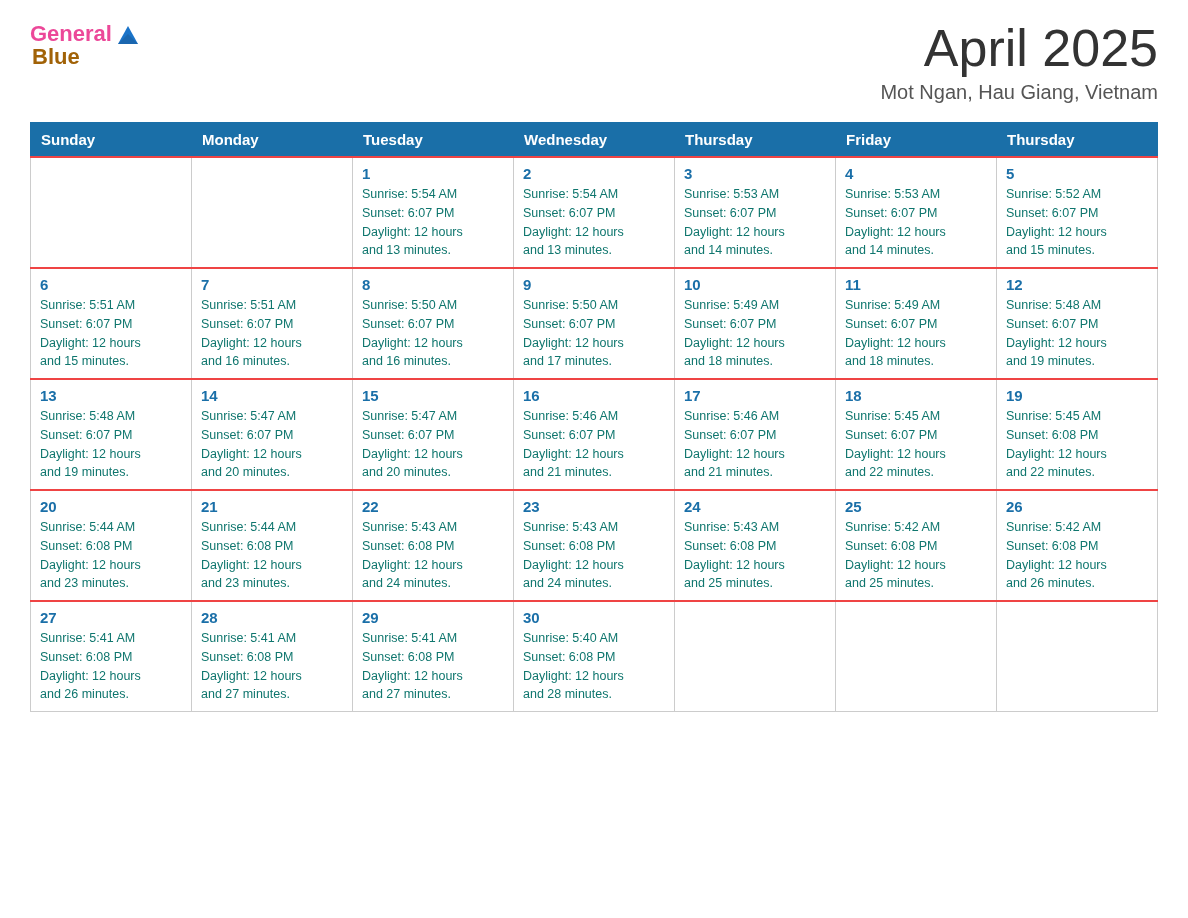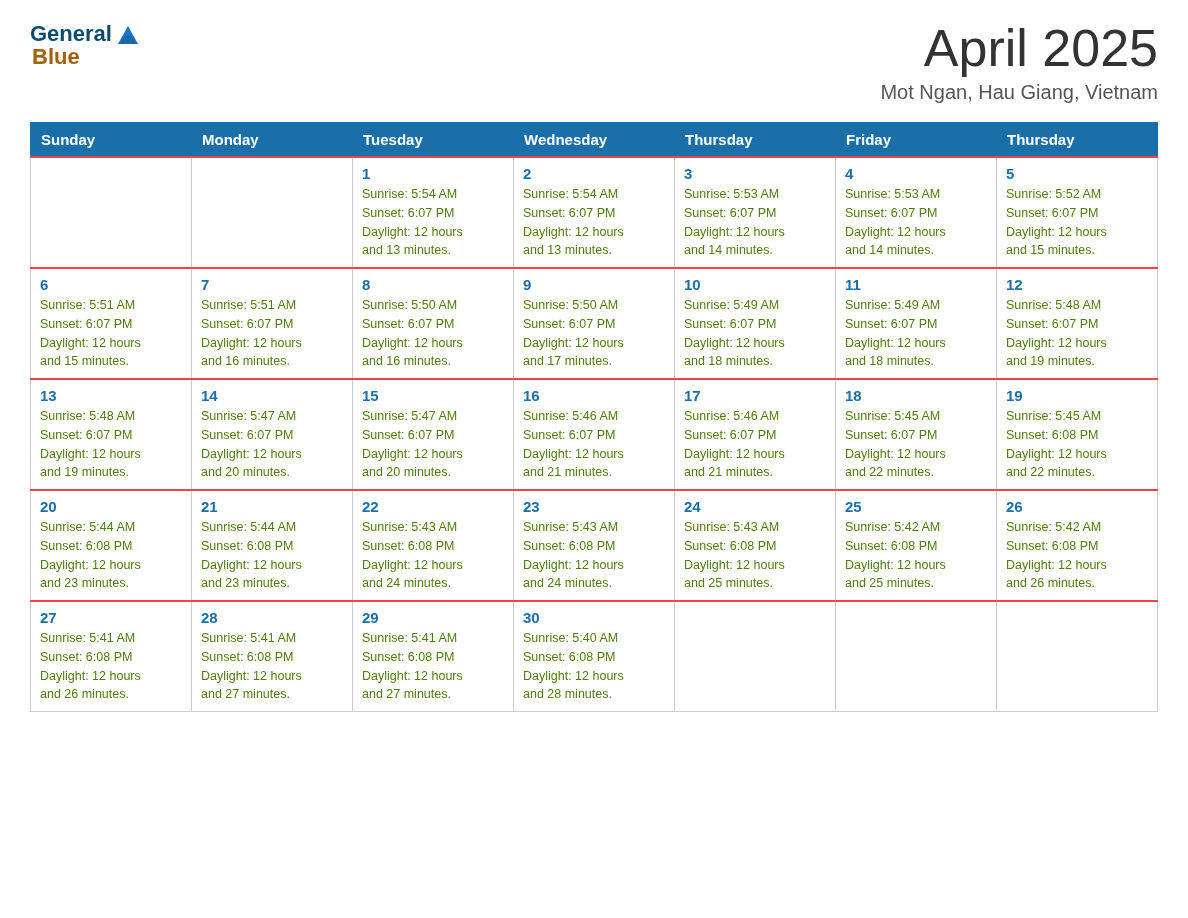--- a/index.html
+++ b/index.html
@@ -17,21 +17,21 @@
       margin-bottom: 18px;
     }
     .logo {
       display: flex;
       align-items: center;
       gap: 0;
     }
     .logo-text-general {
       font-size: 22px;
       font-weight: bold;
-      color: #0c4a6e;
+      color: #ec4899;
     }
     .logo-text-blue {
       font-size: 22px;
       font-weight: bold;
       color: #a16207;
     }
     .logo-icon {
       width: 28px;
       height: 28px;
       margin-left: 2px;
@@ -75,21 +75,21 @@
     }
     .day-num {
       font-size: 15px;
       font-weight: bold;
       color: #1a6fa8;
       display: block;
       margin-bottom: 3px;
     }
     .day-info {
       font-size: 12.5px;
-      color: #4d7c0f;
+      color: #0f766e;
       line-height: 1.5;
     }
     .empty-cell {
       background: #fff;
     }
     .calendar tr {
       border-bottom: 2px solid #ef4444;
     }
     .calendar tbody tr:last-child {
       border-bottom: 1px solid #ccc;

